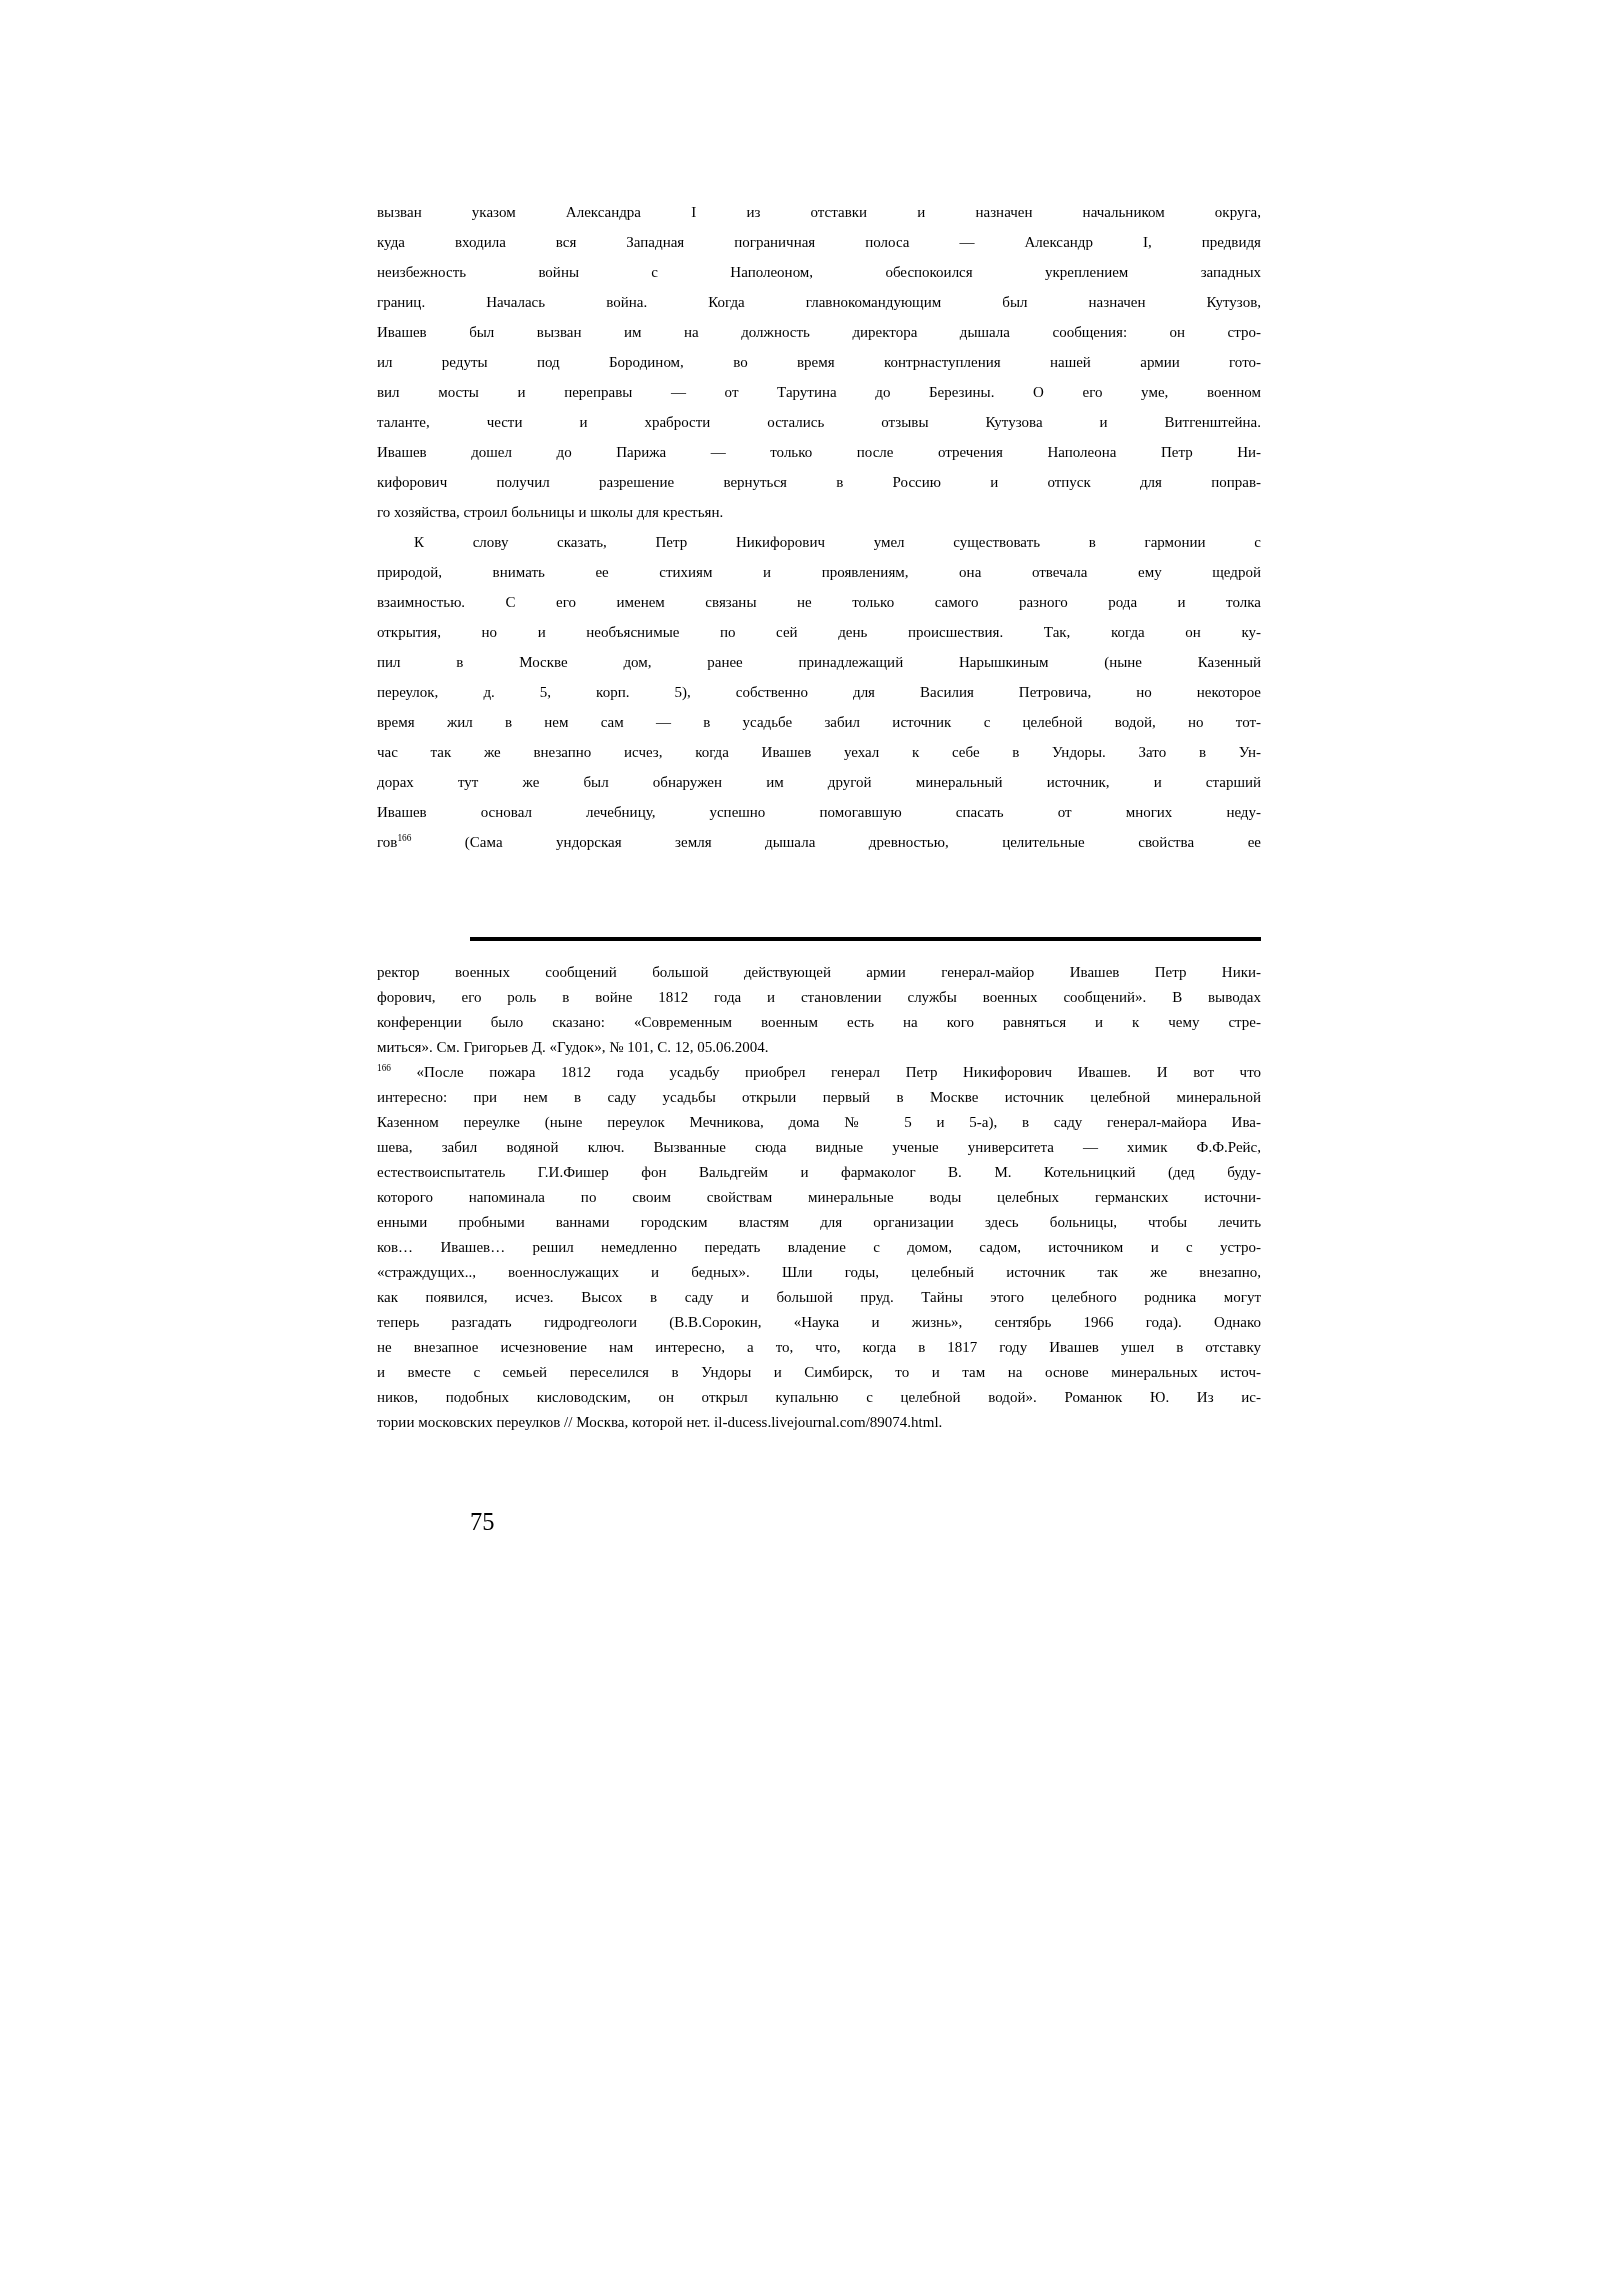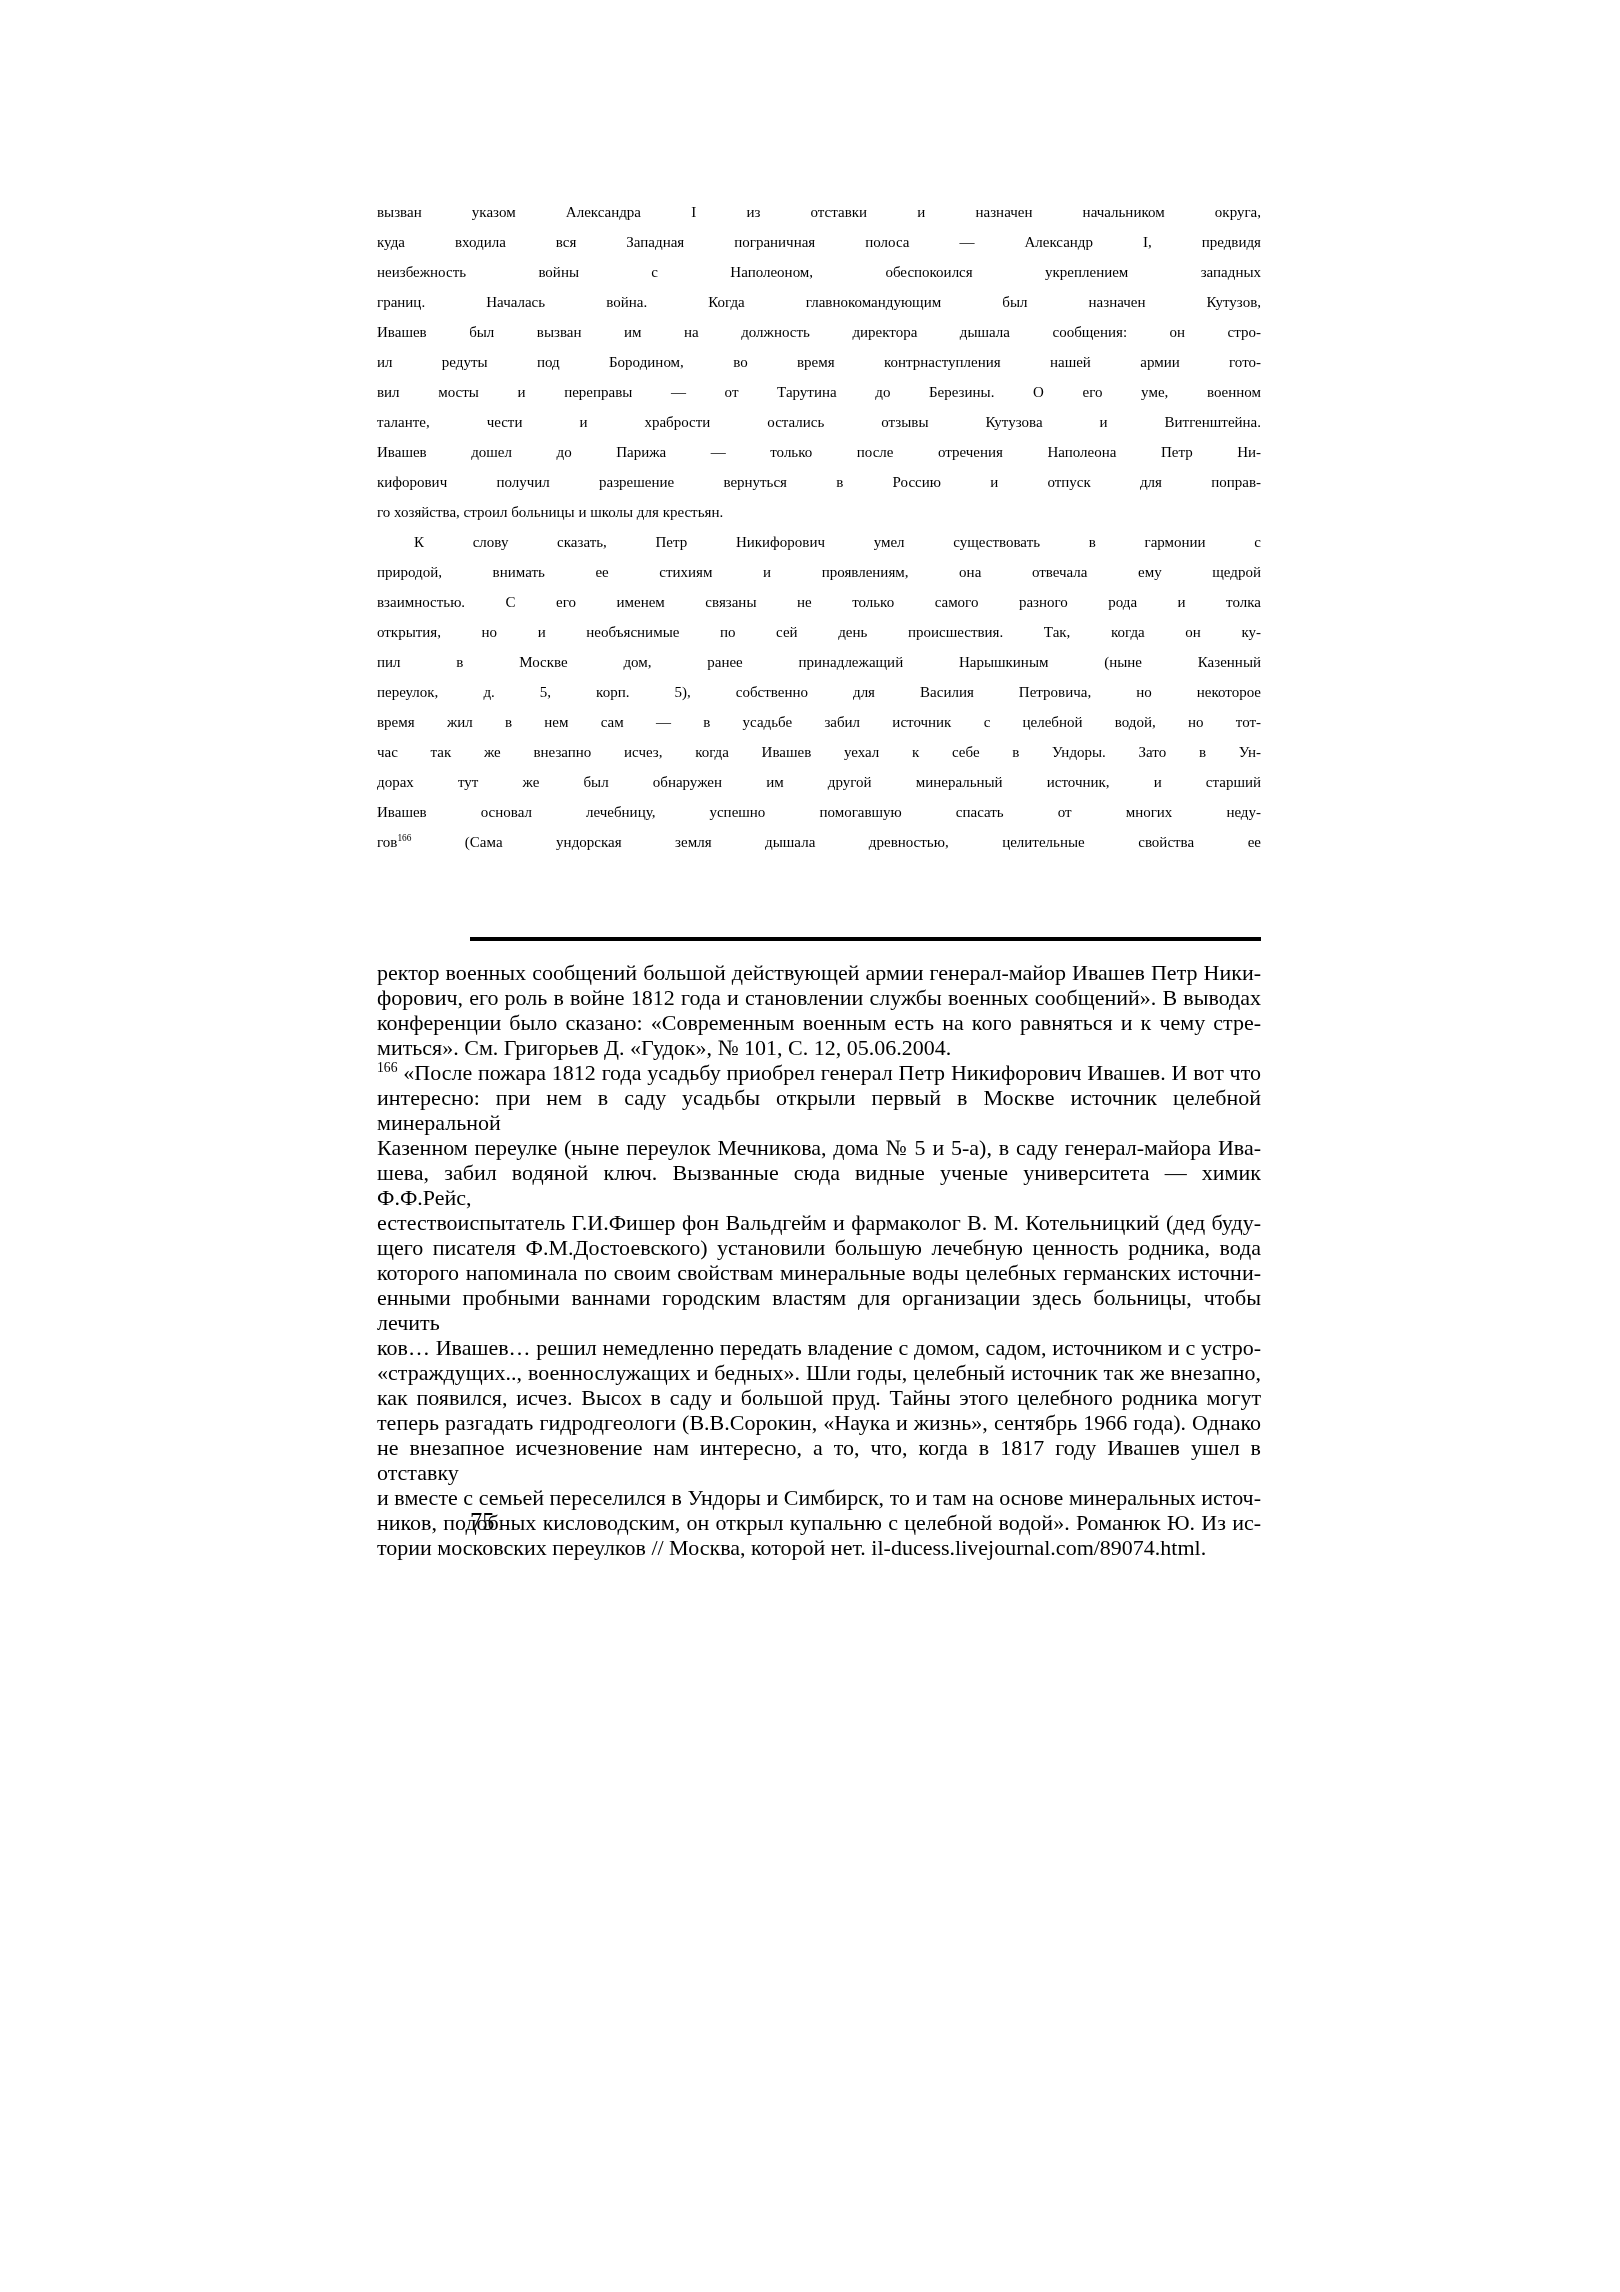--- a/index.html
+++ b/index.html
@@ -38,21 +38,21 @@
     line-height: 29px;
   }
   .m-line {
     font-size: 15px;
     line-height: 30px;
     text-align: justify;
     text-align-last: justify;
     white-space: normal;
   }
   .f-line {
-    font-size: 22px;
+    font-size: 15px;
     line-height: 25px;
     text-align: justify;
     text-align-last: justify;
     white-space: normal;
   }
   .line-end {
     text-align-last: left;
   }
   .indent {
     text-indent: 37px;
@@ -104,21 +104,20 @@
       <div class="f-line">форович, его роль в войне 1812 года и становлении службы военных сообщений». В выводах</div>
       <div class="f-line">конференции было сказано: «Современным военным есть на кого равняться и к чему стре-</div>
       <div class="f-line line-end">миться». См. Григорьев Д. «Гудок», № 101, С. 12, 05.06.2004.</div>
     </div>
     <div>
       <div class="f-line"><sup>166</sup> «После пожара 1812 года усадьбу приобрел генерал Петр Никифорович Ивашев. И вот что</div>
       <div class="f-line">интересно: при нем в саду усадьбы открыли первый в Москве источник целебной минеральной</div>
       <div class="f-line">Казенном переулке (ныне переулок Мечникова, дома № 5 и 5-а), в саду генерал-майора Ива-</div>
       <div class="f-line">шева, забил водяной ключ. Вызванные сюда видные ученые университета — химик Ф.Ф.Рейс,</div>
       <div class="f-line">естествоиспытатель Г.И.Фишер фон Вальдгейм и фармаколог В. М. Котельницкий (дед буду-</div>
-      <div class="f-line">щего писателя Ф.М.Достоевского) установили большую лечебную ценность родника, вода</div>
       <div class="f-line">которого напоминала по своим свойствам минеральные воды целебных германских источни-</div>
       <div class="f-line">енными пробными ваннами городским властям для организации здесь больницы, чтобы лечить</div>
       <div class="f-line">ков… Ивашев… решил немедленно передать владение с домом, садом, источником и с устро-</div>
       <div class="f-line">«страждущих.., военнослужащих и бедных». Шли годы, целебный источник так же внезапно,</div>
       <div class="f-line">как появился, исчез. Высох в саду и большой пруд. Тайны этого целебного родника могут</div>
       <div class="f-line">теперь разгадать гидродгеологи (В.В.Сорокин, «Наука и жизнь», сентябрь 1966 года). Однако</div>
       <div class="f-line">не внезапное исчезновение нам интересно, а то, что, когда в 1817 году Ивашев ушел в отставку</div>
       <div class="f-line">и вместе с семьей переселился в Ундоры и Симбирск, то и там на основе минеральных источ-</div>
       <div class="f-line">ников, подобных кисловодским, он открыл купальню с целебной водой». Романюк Ю. Из ис-</div>
       <div class="f-line line-end">тории московских переулков // Москва, которой нет. il-ducess.livejournal.com/89074.html.</div>

